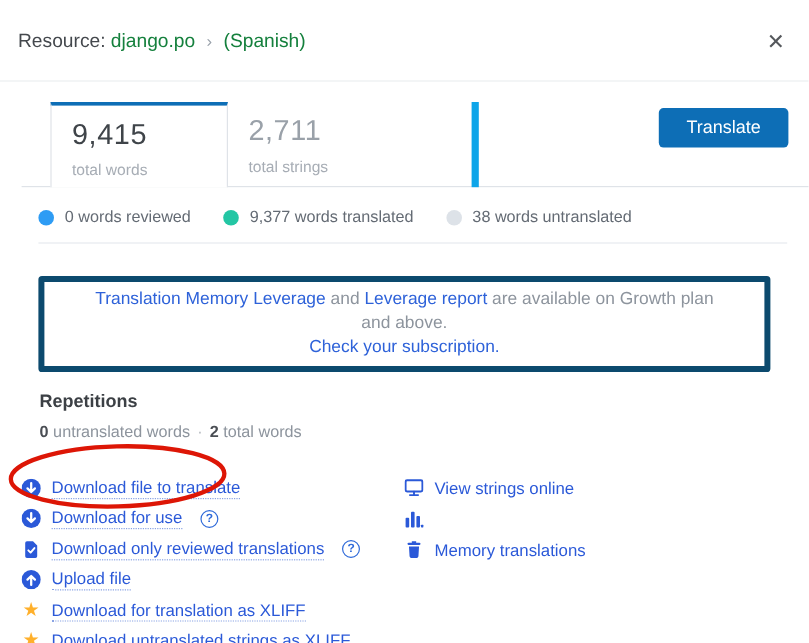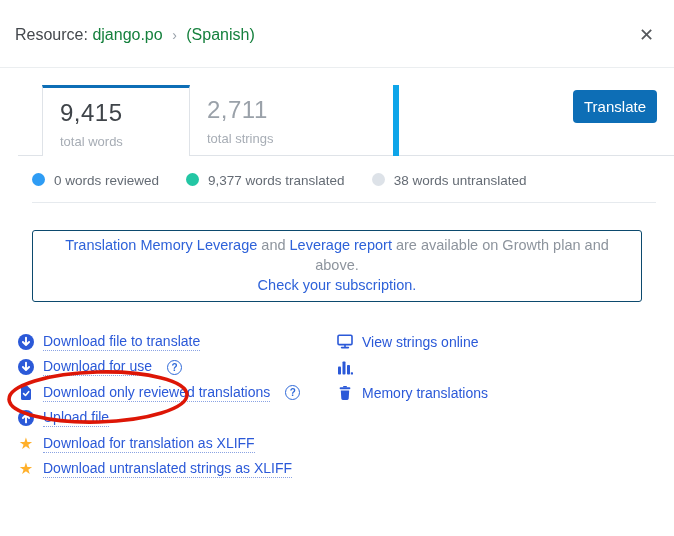--- a/index.html
+++ b/index.html
@@ -31,33 +31,33 @@
     width:148px; background:#fff;
     border:1px solid #dfe3e8; border-top:3px solid #0d6eb6; border-bottom:none;
   }
   .tab-inactive { width:209px; border-right:6px solid #0ea5e9; }
   .tab-value { font-size:24px; color:#3f4449; letter-spacing:.5px; }
   .tab-inactive .tab-value { color:#9aa1a9; }
   .tab-label { font-size:13px; color:#a7adb5; margin-top:7px; }
   .translate-btn {
     position:absolute; right:17px; top:22px; z-index:1;
     background:#0d6eb6; color:#fff; border:none; border-radius:4px;
-    font-size:15px; font-family:inherit; padding:0 11px; height:33px; cursor:pointer;
+    font-size:15px; font-family:inherit; padding:0 23px; height:33px; cursor:pointer;
   }
 
   
   .legend { display:flex; gap:27px; margin:17px 0 0 32px; font-size:13.5px; color:#646b74; }
-  .legend-item { display:flex; align-items:flex-start; gap:9px; }
+  .legend-item { display:flex; align-items:flex-end; gap:9px; }
   .dot { width:13px; height:13px; border-radius:50%; }
 
   .divider2 { height:1px; background:#e6eaee; margin:14px 18px 0 32px; }
 
   
   .notice {
-    margin:27px 32px 0 32px; border:1px solid #0c4a6e; border-radius:3px;
+    margin:27px 32px 0 32px; border:5px solid #0c4a6e; border-radius:3px;
     padding:4px 30px 6px; text-align:center; font-size:14.5px; line-height:20px; color:#8d949d;
   }
   .notice a { color:#2e62d9; text-decoration:none; }
 
   
   .repetitions { margin:16px 0 0 33px; }
   .rep-heading { font-size:15px; font-weight:bold; color:#3c4045; }
   .rep-stats { margin-top:9px; font-size:13.5px; color:#8d949d; }
   .rep-stats b { color:#4a4e54; }
   .rep-dot { margin:0 6px; color:#b3b8be; }
@@ -124,20 +124,26 @@
     </div>
   </div>
 
   <div class="divider2"></div>
 
   <div class="notice">
     <a href="#">Translation Memory Leverage</a><span> and </span><a href="#">Leverage report</a><span> are available on Growth plan and above. </span><br>
     <a href="#">Check your subscription.</a>
   </div>
 
+  <div class="repetitions">
+    <div class="rep-heading">Repetitions</div>
+    <div class="rep-stats">
+      <b>0</b><span> untranslated words</span><span class="rep-dot">·</span><b>2</b><span> total words</span>
+    </div>
+  </div>
 
   <div class="actions">
     <div class="col-left">
 
       <div class="action-row">
         <span class="icon16">
           <svg width="16" height="16" viewBox="0 0 16 16">
               <circle cx="8" cy="8" r="8" fill="#2b59d8"></circle>
               <path d="M8 3.6v7M4.9 8l3.1 3 3.1-3" stroke="#fff" stroke-width="1.9" fill="none" stroke-linecap="round" stroke-linejoin="round"></path>
             </svg>

